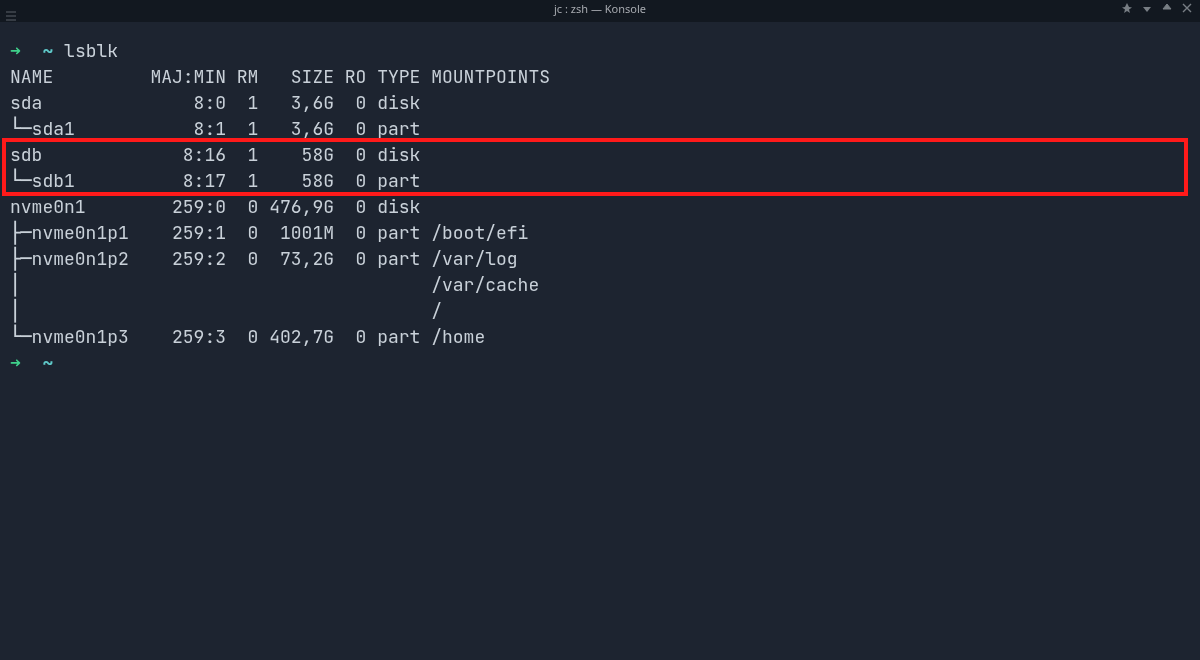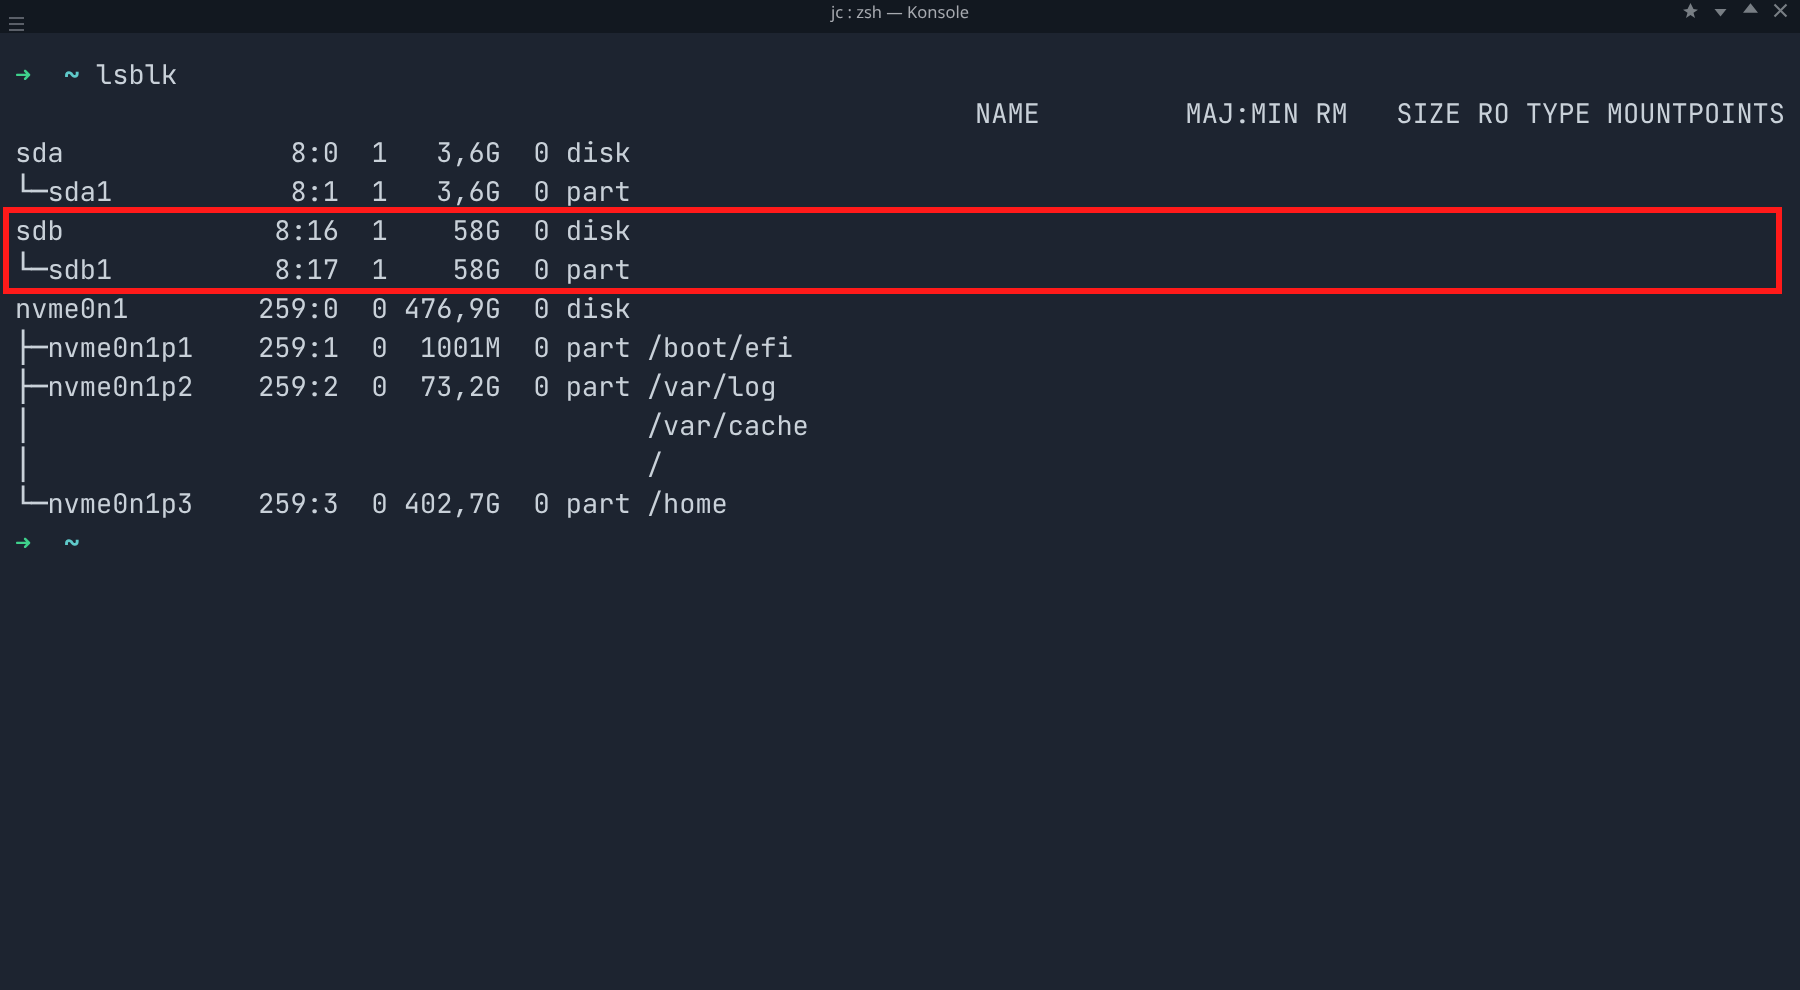--- a/index.html
+++ b/index.html
@@ -21,21 +21,21 @@
     position:relative;user-select:none;}
   .titlebar .appicon{width:22px;display:flex;align-items:center;justify-content:center;opacity:.6;}
   .titlebar .title{position:absolute;left:0;right:0;text-align:center;pointer-events:none;}
   .titlebar .ctrls{margin-left:auto;display:flex;gap:10px;padding-right:8px;align-items:center;}
   .titlebar .ctrls span{cursor:pointer;opacity:.75;}
   
   .term{padding:16px 10px 0 10px;position:relative;white-space:pre;font-variant-ligatures:none;}
   .prompt-arrow{color:var(--green);font-weight:bold;}
   .prompt-tilde{color:var(--cyan);font-weight:bold;}
   .cmd{color:var(--fg);text-align:center;}
-  .hdr{color:var(--fg);text-align:right;}
+  .hdr{color:var(--fg);}
   .row{color:var(--fg);}
   
   .hl{position:absolute;border:4px solid var(--highlight);pointer-events:none;}
 </style>
 </head>
 <body>
 
 <div class="titlebar">
   <div class="appicon">
     <svg width="12" height="12" viewBox="0 0 12 12">

